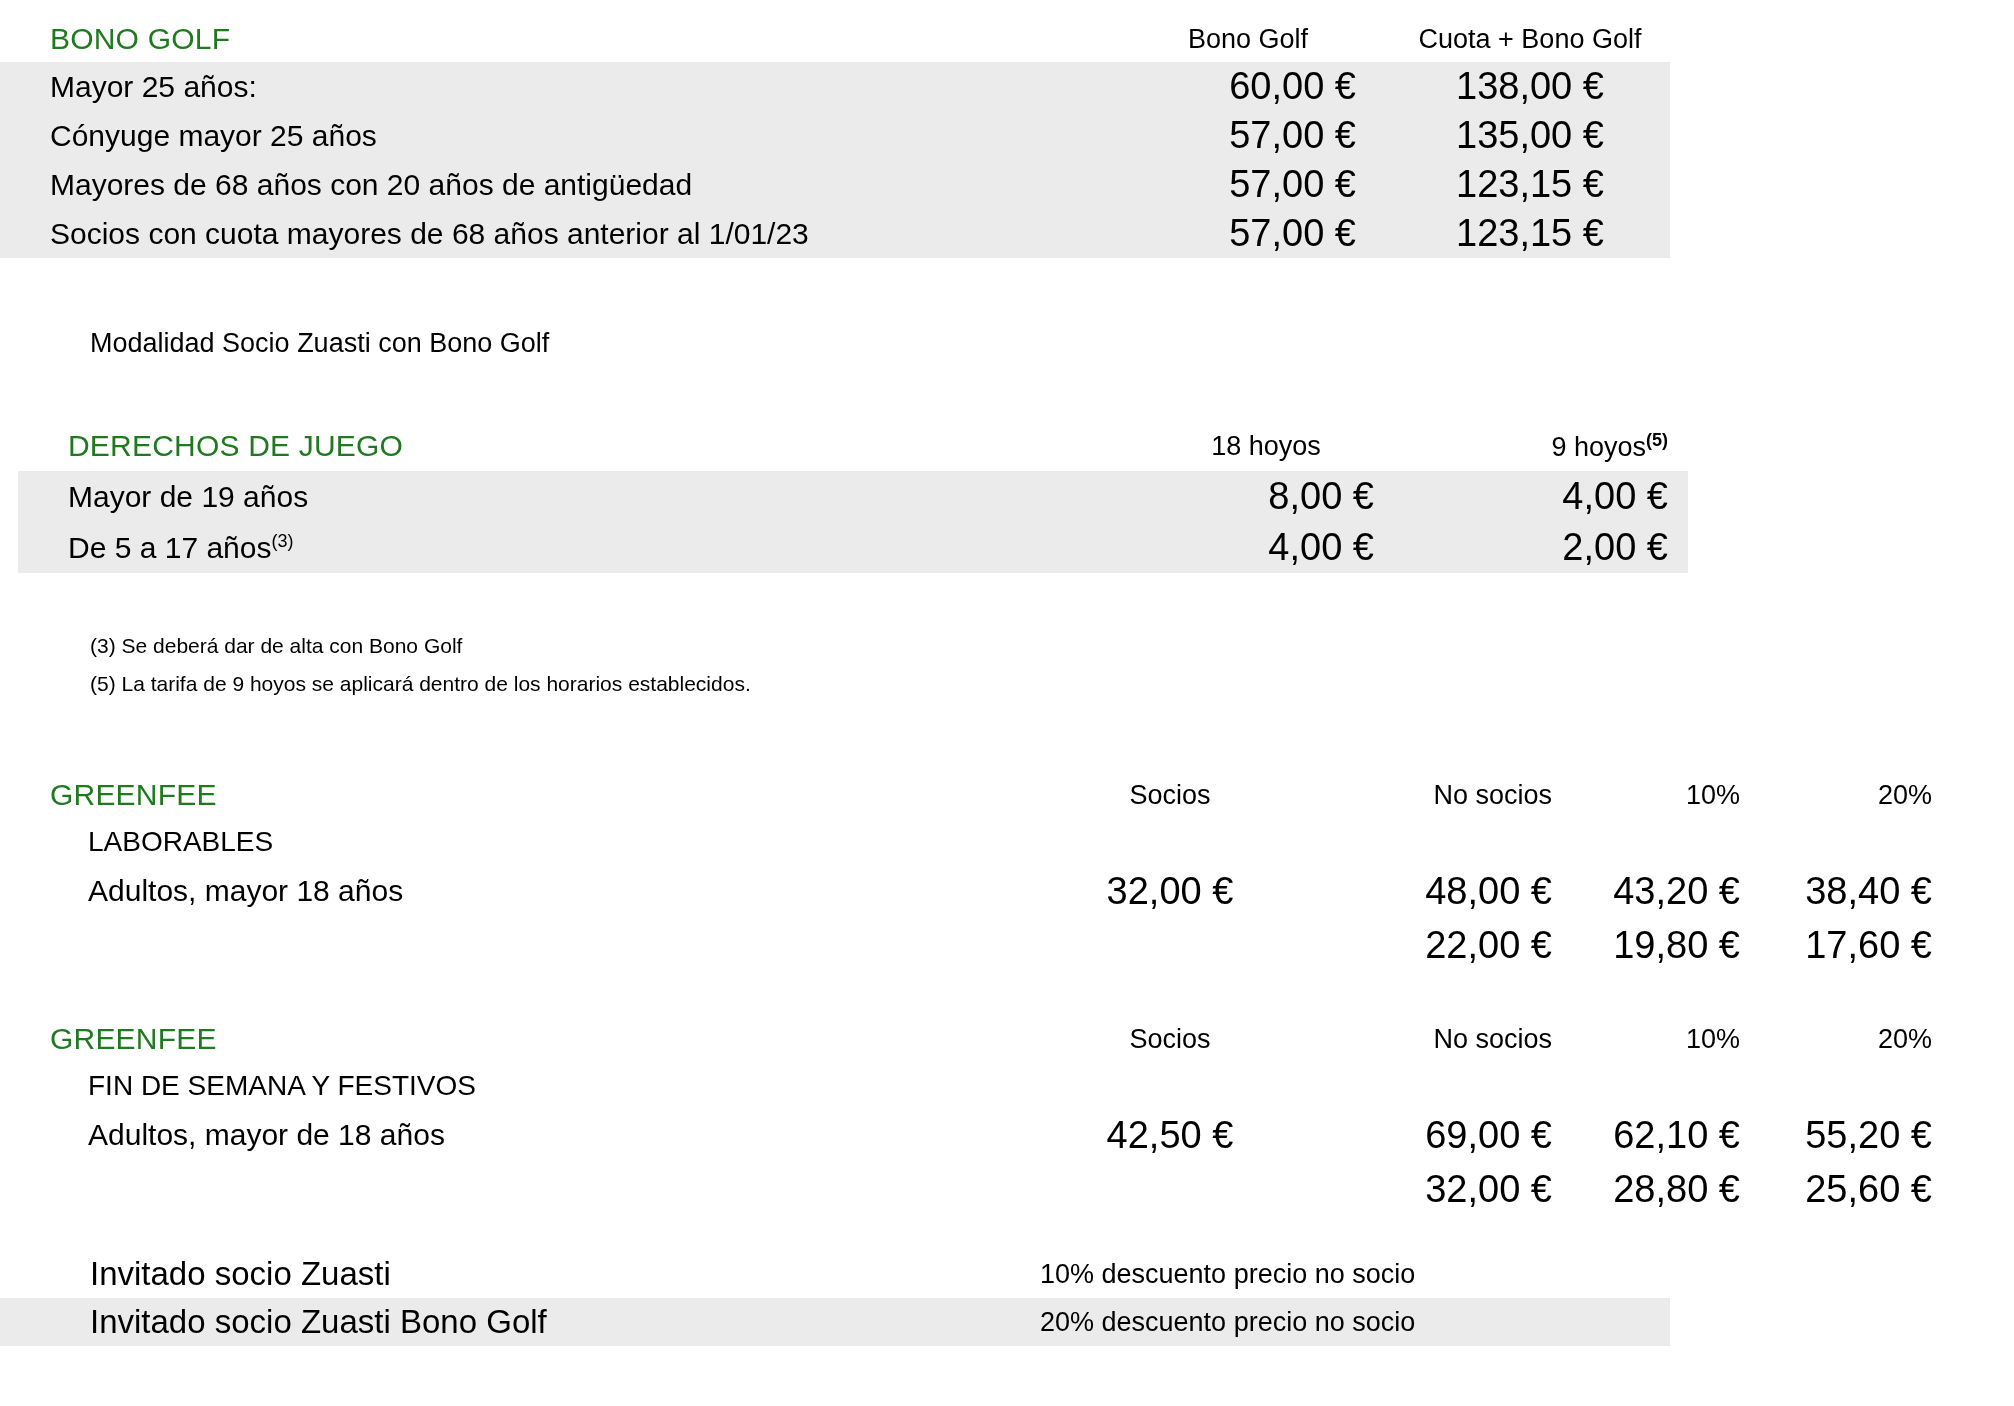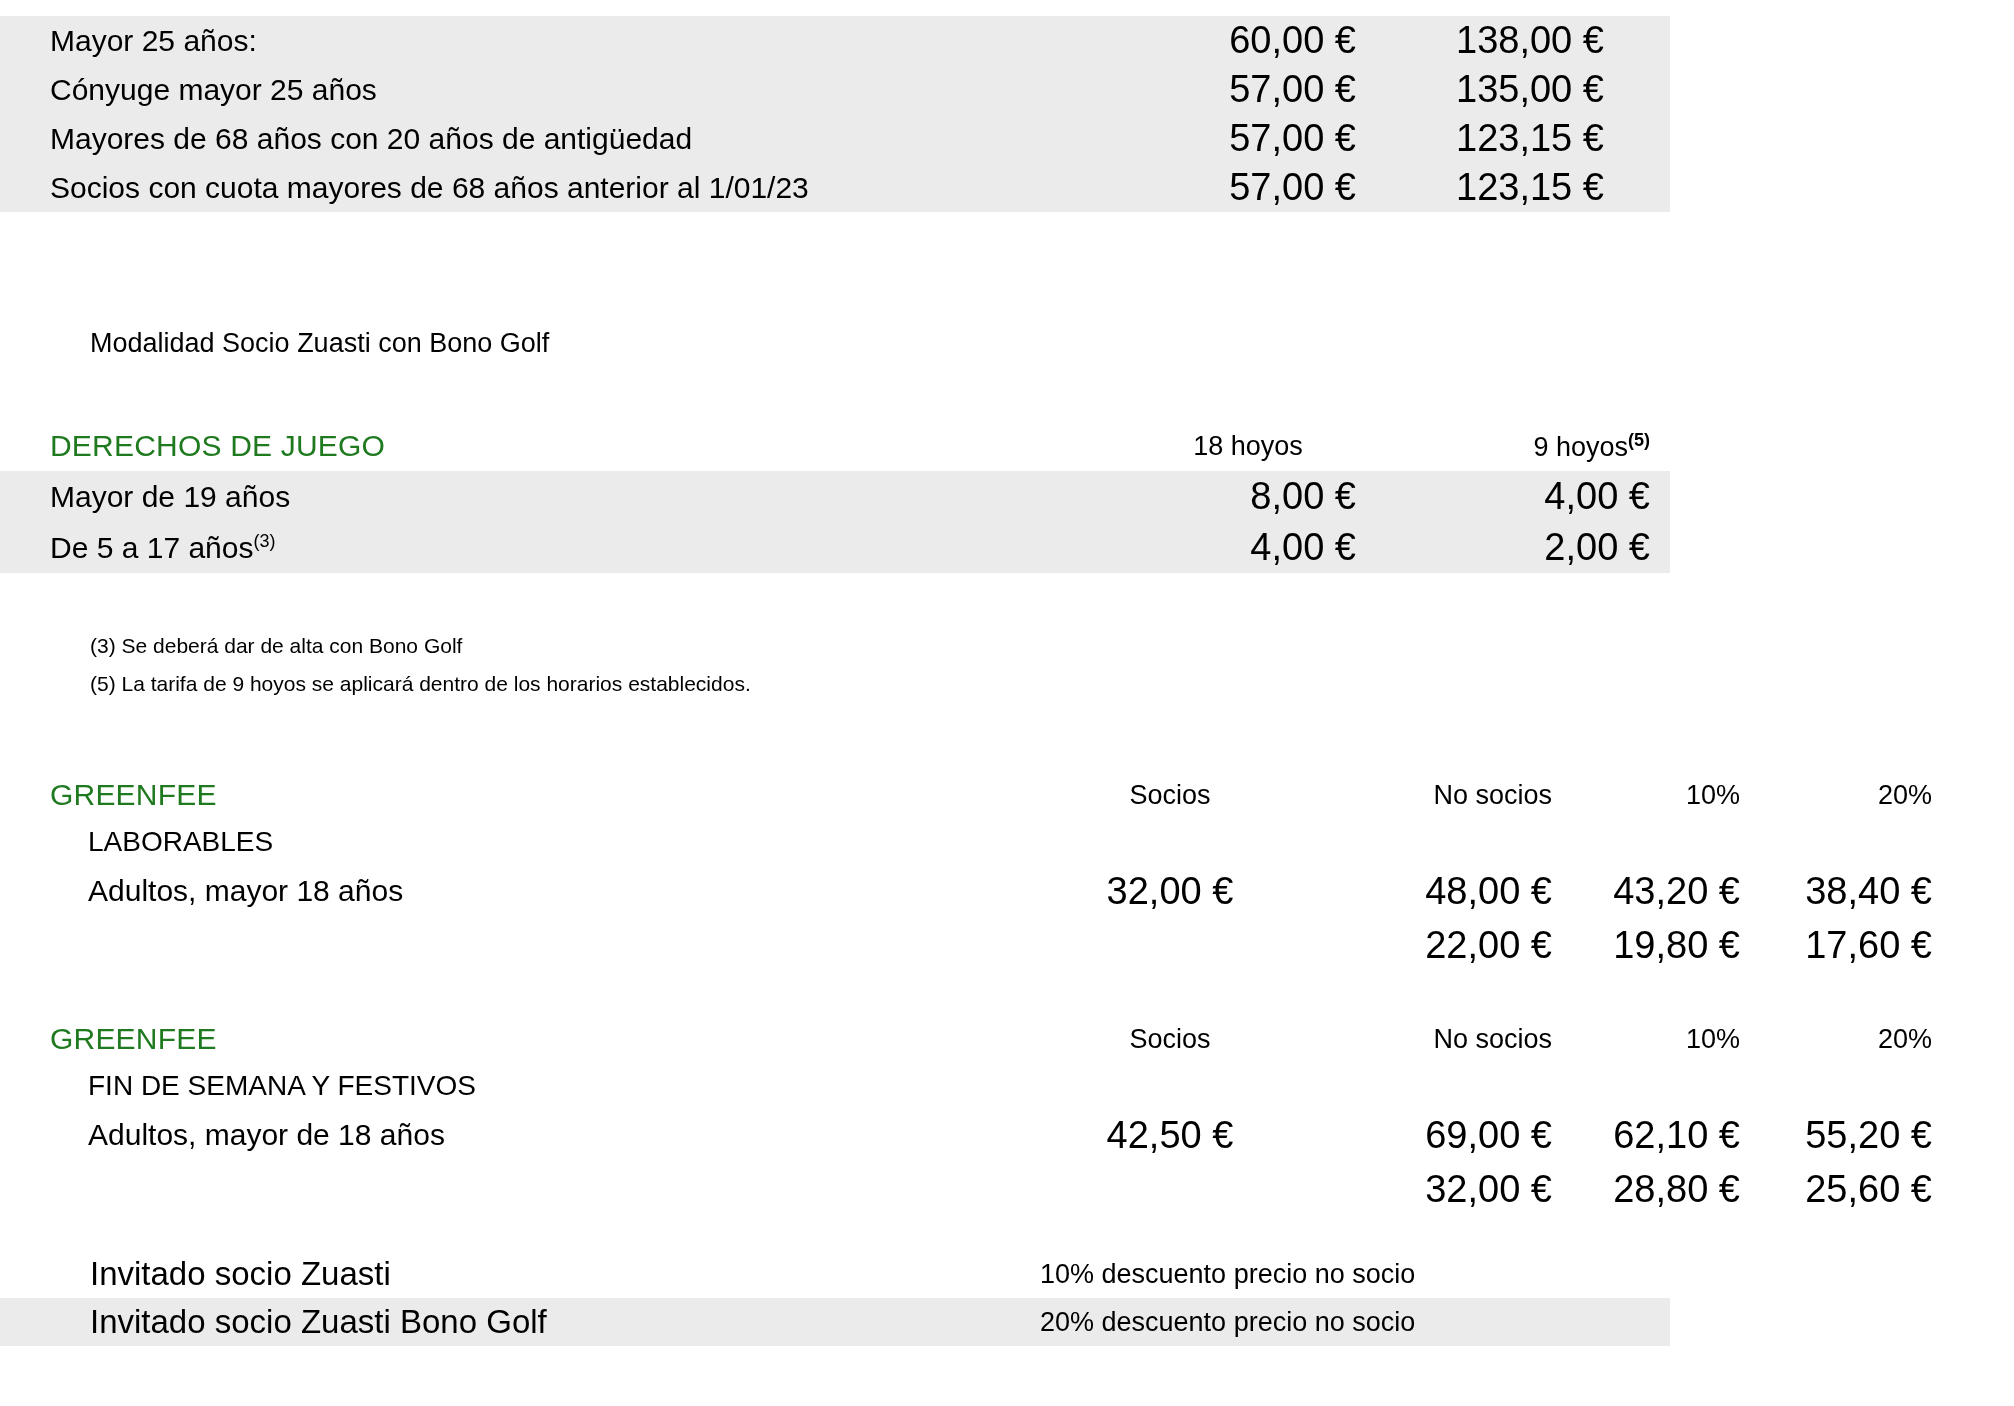--- a/index.html
+++ b/index.html
@@ -109,21 +109,21 @@
     font-size: 27px;
   }
 
   
   #block-derechos {
     position: absolute;
     left: 0px;
     top: 421px;
     width: 1670px;
   }
-  #block-derechos table { width: 1670px; }
+  #block-derechos table { width: 1670px; margin-left: 18px; }
   #block-derechos .c-label { width: 1140px; }
   #block-derechos .c-v1 { width: 250px; }
   #block-derechos .c-v2 { width: 280px; }
   #block-derechos tr.head td { height: 50px; }
   #block-derechos tr.data td { height: 51px; }
   #block-derechos td.c-label { padding-left: 50px; }
   #block-derechos td.sec { padding-left: 50px; }
   #block-derechos td.c-v1 { padding-right: 34px; }
   #block-derechos td.c-v2 { padding-right: 20px; }
 
@@ -191,20 +191,25 @@
 <div class="page">
 
   <div id="block-bono">
     <table class="tbl">
       <colgroup>
         <col class="c-label">
           <col class="c-v1">
           <col class="c-v2">
       </colgroup>
       <tbody>
+        <tr class="head">
+          <td class="sec sec-head">BONO GOLF</td>
+          <td class="c-v1 col-head">Bono Golf</td>
+          <td class="c-v2 col-head">Cuota + Bono Golf</td>
+        </tr>
         <tr class="data shade">
           <td class="c-label rowlabel">Mayor 25 años:</td>
           <td class="c-v1 num">60,00 €</td>
           <td class="c-v2 num">138,00 €</td>
         </tr>
         <tr class="data shade">
           <td class="c-label rowlabel">Cónyuge mayor 25 años</td>
           <td class="c-v1 num">57,00 €</td>
           <td class="c-v2 num">135,00 €</td>
         </tr>

